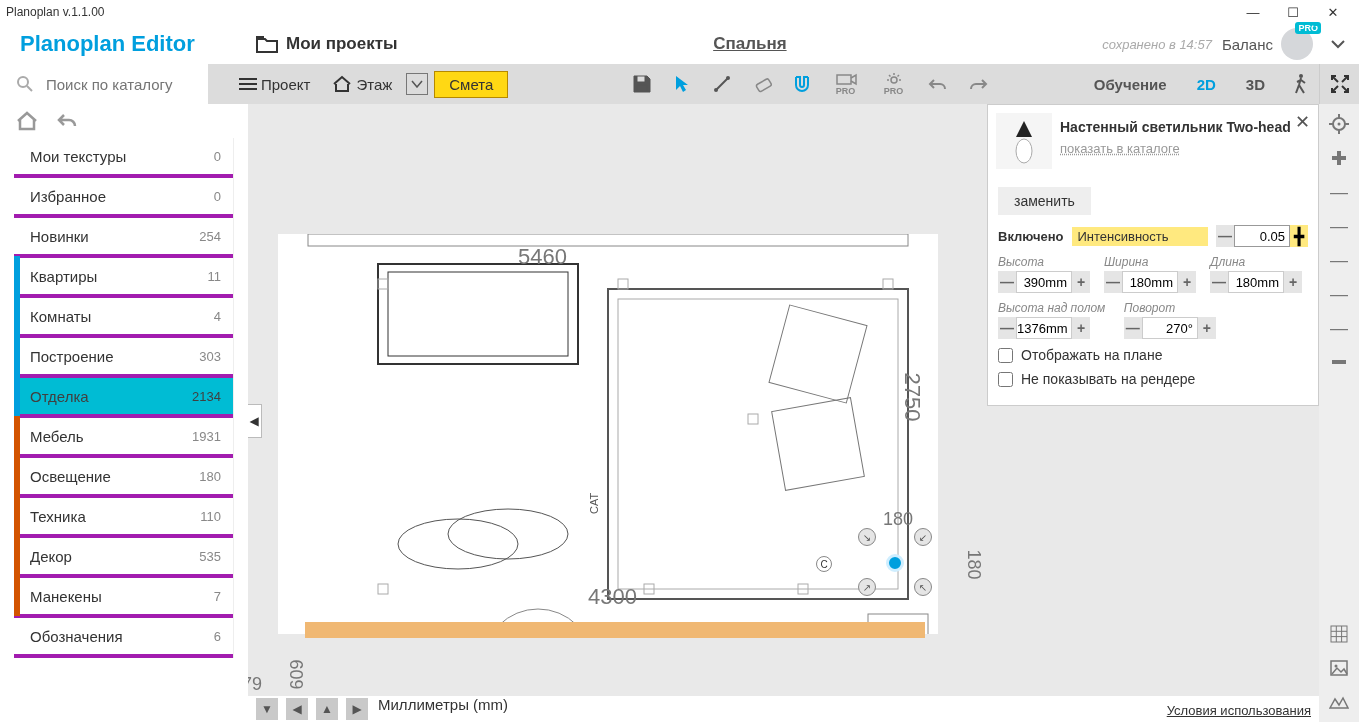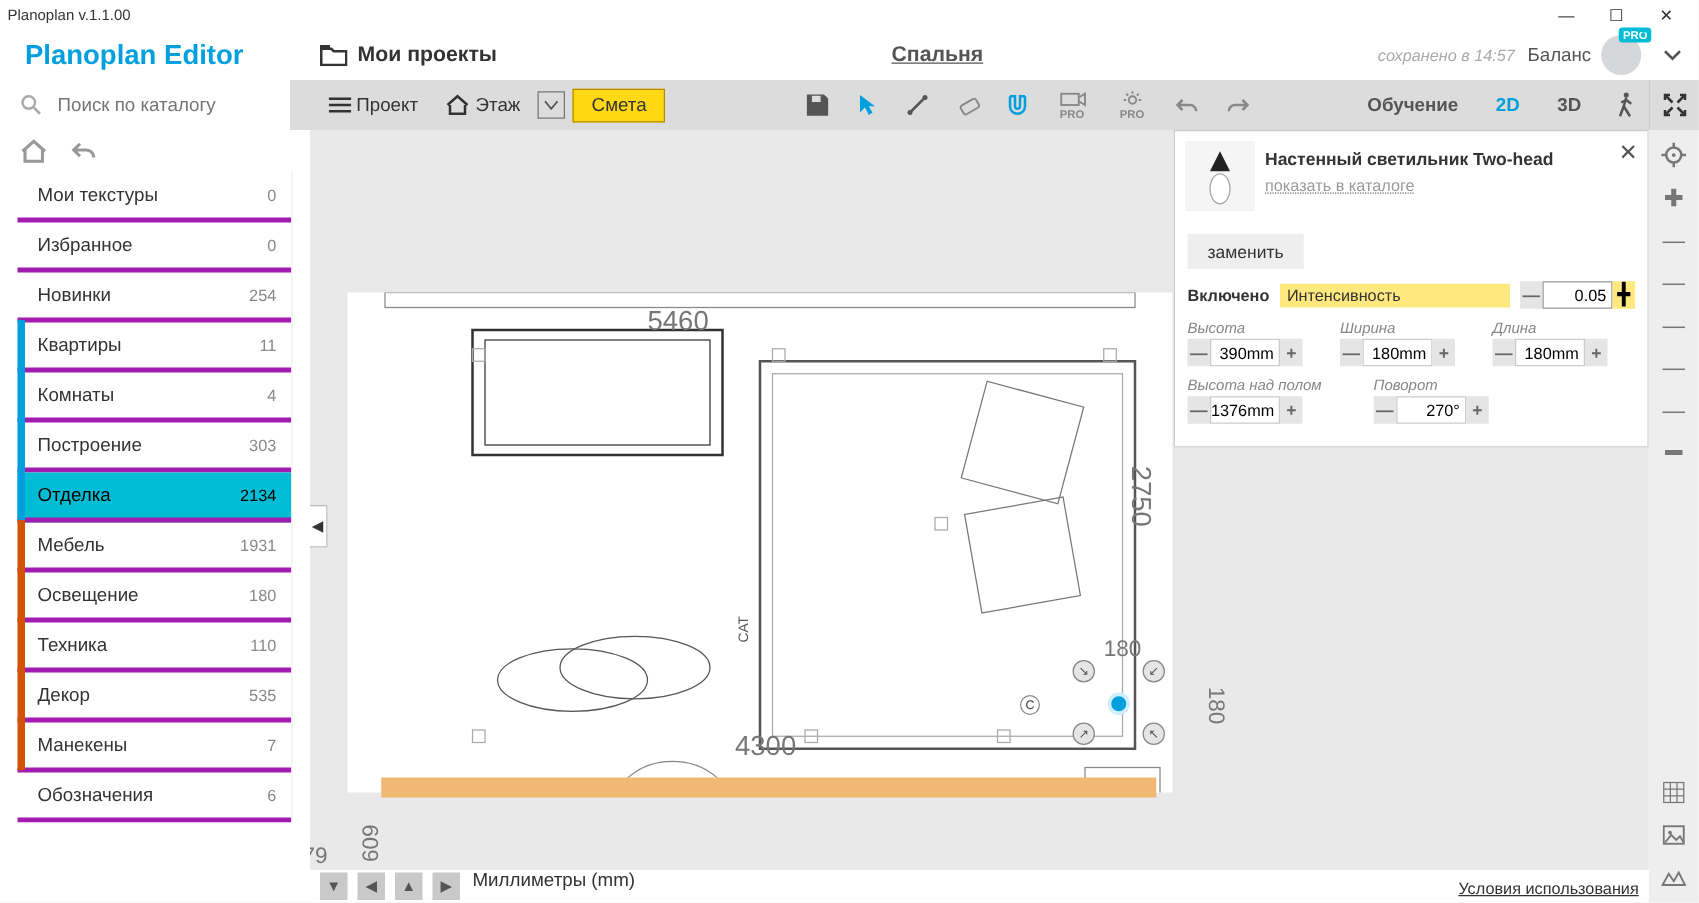--- a/index.html
+++ b/index.html
@@ -16,21 +16,21 @@
 .projects { display: flex; align-items: center; gap: 8px; font-size: 17px; font-weight: 600; color: #333; padding-left: 8px; }
 .project-name { flex: 1; text-align: center; font-size: 17px; font-weight: 600; color: #555; text-decoration: underline; }
 .saved { font-size: 13px; color: #aaa; font-style: italic; margin-right: 10px; }
 .balance { font-size: 15px; color: #555; margin-right: 8px; }
 .avatar { width: 32px; height: 32px; border-radius: 50%; background: #d5d7da; position: relative; margin-right: 14px; }
 .avatar::after { content: ""; position: absolute; top: -4px; right: -6px; background: #00bcd4; color: #fff; font-size: 9px; padding: 1px 3px; border-radius: 3px; }
 .pro-badge { position: absolute; top: -6px; right: -8px; background: #00bcd4; color: #fff; font-size: 9px; font-weight: bold; padding: 1px 3px; border-radius: 3px; }
 
 
 .toolbar { height: 40px; background: #dcdcdc; display: flex; align-items: center; }
-.search-box { width: 232px; height: 40px; display: flex; align-items: center; padding-left: 16px; gap: 12px; color: #888; background: #fff; font-size: 15px;}
+.search-box { width: 208px; height: 40px; display: flex; align-items: center; padding-left: 16px; gap: 12px; color: #888; background: #fff; font-size: 15px;}
 .tb-group { display: flex; align-items: center; gap: 6px; padding: 0 23px; }
 .tb-item { display: flex; align-items: center; gap: 4px; padding: 4px 8px; font-size: 15px; color: #333; }
 .tb-icon { width: 22px; height: 22px; display: inline-flex; align-items: center; justify-content: center; color: #555; }
 .tb-btn-yellow { background: #ffd814; border: 1px solid #b58900; padding: 4px 14px; font-size: 15px; color: #333; }
 .tb-sq { width: 22px; height: 22px; border: 1.5px solid #777; }
 .tb-spacer { flex: 1; }
 .tb-right { display: flex; align-items: center; gap: 18px; padding-right: 8px; }
 .tb-link { font-size: 15px; color: #555; font-weight: 600; padding: 0 6px; }
 .tb-link.active { color: #009fde; }
 .tb-fs { width: 40px; height: 40px; display: flex; align-items: center; justify-content: center; background: #dcdcdc; border-left: 1px solid #ccc; }
@@ -45,21 +45,21 @@
 .sidebar { width: 234px; background: #fff; overflow-y: auto; border-right: 1px solid #eee; }
 .cat-list { margin: 0px 0 0 14px; }
 .cat { display: flex; align-items: center; height: 40px; border-bottom: 4px solid #a21caf; padding-right: 12px; font-size: 15px; position: relative; }
 .cat .bar { width: 6px; height: 40px; margin-right: 10px; }
 .cat .label { flex: 1; color: #333; }
 .cat .count { color: #888; font-size: 13px; }
 .cat.nobar .bar { background: transparent; }
 .cat.blue .bar { background: #009fde; }
 .cat.orange .bar { background: #d35400; }
 .cat.active { background: #00bcd4; }
-.cat.active .label, .cat.active .count { color: #000000; }
+.cat.active .label, .cat.active .count { color: #404040; }
 
 
 .canvas-wrap { flex: 1; position: relative; background: #fff; }
 .canvas { position: absolute; top: 0; left: 0; right: 0; bottom: 26px; background: #e9e9e9; overflow: hidden; }
 .floor-room { position: absolute; left: 30px; top: 130px; width: 660px; height: 400px; background: #fff; }
 .floor-wall-bottom { position: absolute; left: 57px; top: 518px; width: 620px; height: 16px; background: #f0b873; }
 .dim { position: absolute; font-size: 22px; color: #777; font-weight: 500; }
 .collapse-tab { position: absolute; left: -2px; top: 300px; width: 16px; height: 34px; background: #fff; border: 1px solid #bbb; display: flex; align-items: center; justify-content: center; font-size: 12px; }
 .nav-arrows { position: absolute; bottom: 0; left: 8px; display: flex; gap: 8px; align-items: center; height: 26px; }
 .nav-arrow { width: 22px; height: 22px; background: #c9c9c9; display: flex; align-items: center; justify-content: center; font-size: 12px; color: #555; }
@@ -72,21 +72,21 @@
 .gizmo .corner { position: absolute; width: 18px; height: 18px; border-radius: 50%; background: #e5e5e5; border: 1px solid #888; display:flex;align-items:center;justify-content:center;font-size:10px;color:#555;}
 .gizmo .c1 { left: 12px; top: -6px; } .gizmo .c2 { left: 68px; top: -6px; }
 .gizmo .c3 { left: 12px; top: 44px; } .gizmo .c4 { left: 68px; top: 44px; }
 
 
 .rrail { width: 40px; background: #eee; display: flex; flex-direction: column; align-items: center; padding-top: 8px; gap: 10px; color: #777; }
 .rrail .ic { width: 24px; height: 24px; display: flex; align-items: center; justify-content: center; font-size: 18px; }
 .rrail .spacer { flex: 1; }
 
 
-.props { position: absolute; top: 0; right: 0; width: 380px; background: #fff; border: 1px solid #ccc; font-size: 14px; }
+.props { position: absolute; top: 0; right: 0; width: 332px; background: #fff; border: 1px solid #ccc; font-size: 14px; }
 .props-hdr { display: flex; padding: 8px; gap: 8px; position: relative; }
 .props-thumb { width: 56px; height: 56px; background: #f5f5f5; display: flex; align-items: center; justify-content: center; }
 .props-title { font-weight: 700; font-size: 14px; color: #333; padding-top: 6px; }
 .props-link { color: #999; font-size: 13px; text-decoration: underline dotted; margin-top: 6px; display: block; }
 .props-close { position: absolute; top: 6px; right: 8px; font-size: 18px; color: #555; }
 .props-actions { display: flex; align-items: center; padding: 4px 10px 10px 10px; gap: 18px; color: #888; border-bottom: 1px solid #eee; }
 .props-actions .reset { margin-left: auto; font-weight: 600; color: #666; }
 .props-body { padding: 10px; }
 .replace-btn { background: #eee; border: none; padding: 6px 16px; font-size: 14px; color: #333; margin-bottom: 10px; }
 .row { display: flex; align-items: center; gap: 8px; margin-bottom: 8px; }
@@ -474,20 +474,30 @@
             <div class="dimcol">
               <div class="slbl">Поворот</div>
               <div class="stepper">
                   <span class="btn">—</span>
                   <input value="270°" style="">
                   <span class="btn">+</span>
                 </div>
             </div>
             <div class="dimcol"></div>
           </div>
+          <div class="chklist">
+            <label>
+                <input type="checkbox" style="">
+                <span>Отображать на плане</span>
+              </label>
+            <label>
+                <input type="checkbox" style="">
+                <span>Не показывать на рендере</span>
+              </label>
+          </div>
         </div>
       </div>
     </div>
 
     <div class="nav-arrows">
       <span class="nav-arrow">▼</span>
       <span class="nav-arrow">◀</span>
       <span class="nav-arrow">▲</span>
       <span class="nav-arrow">▶</span>
     </div>

